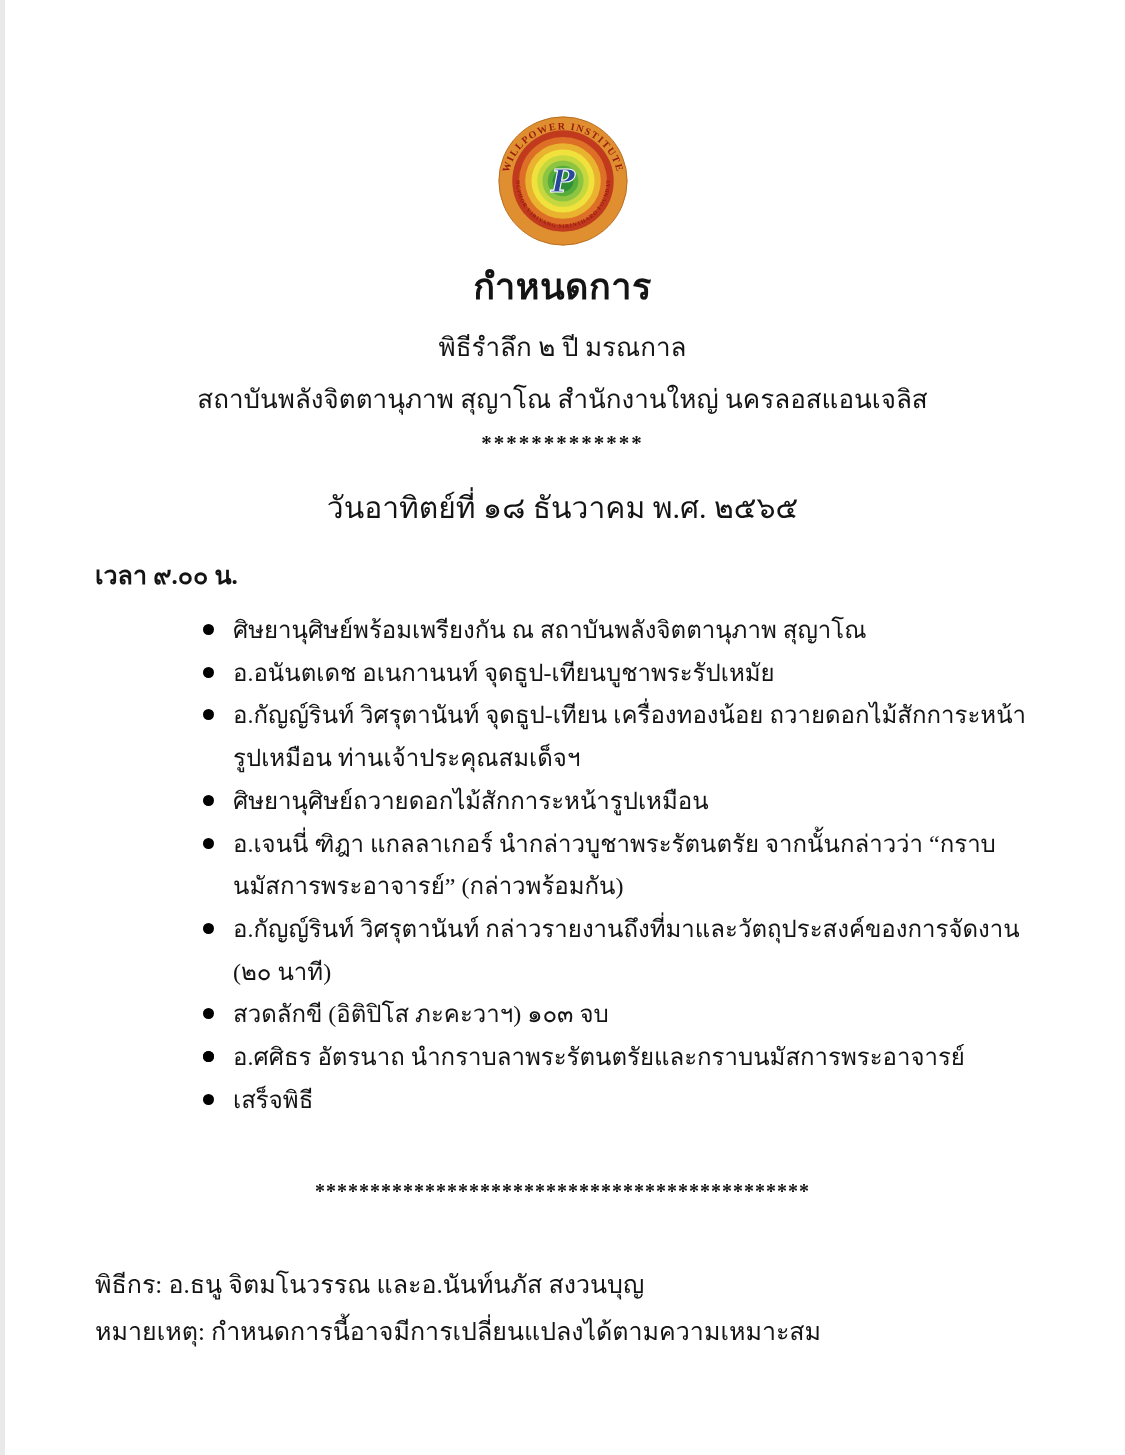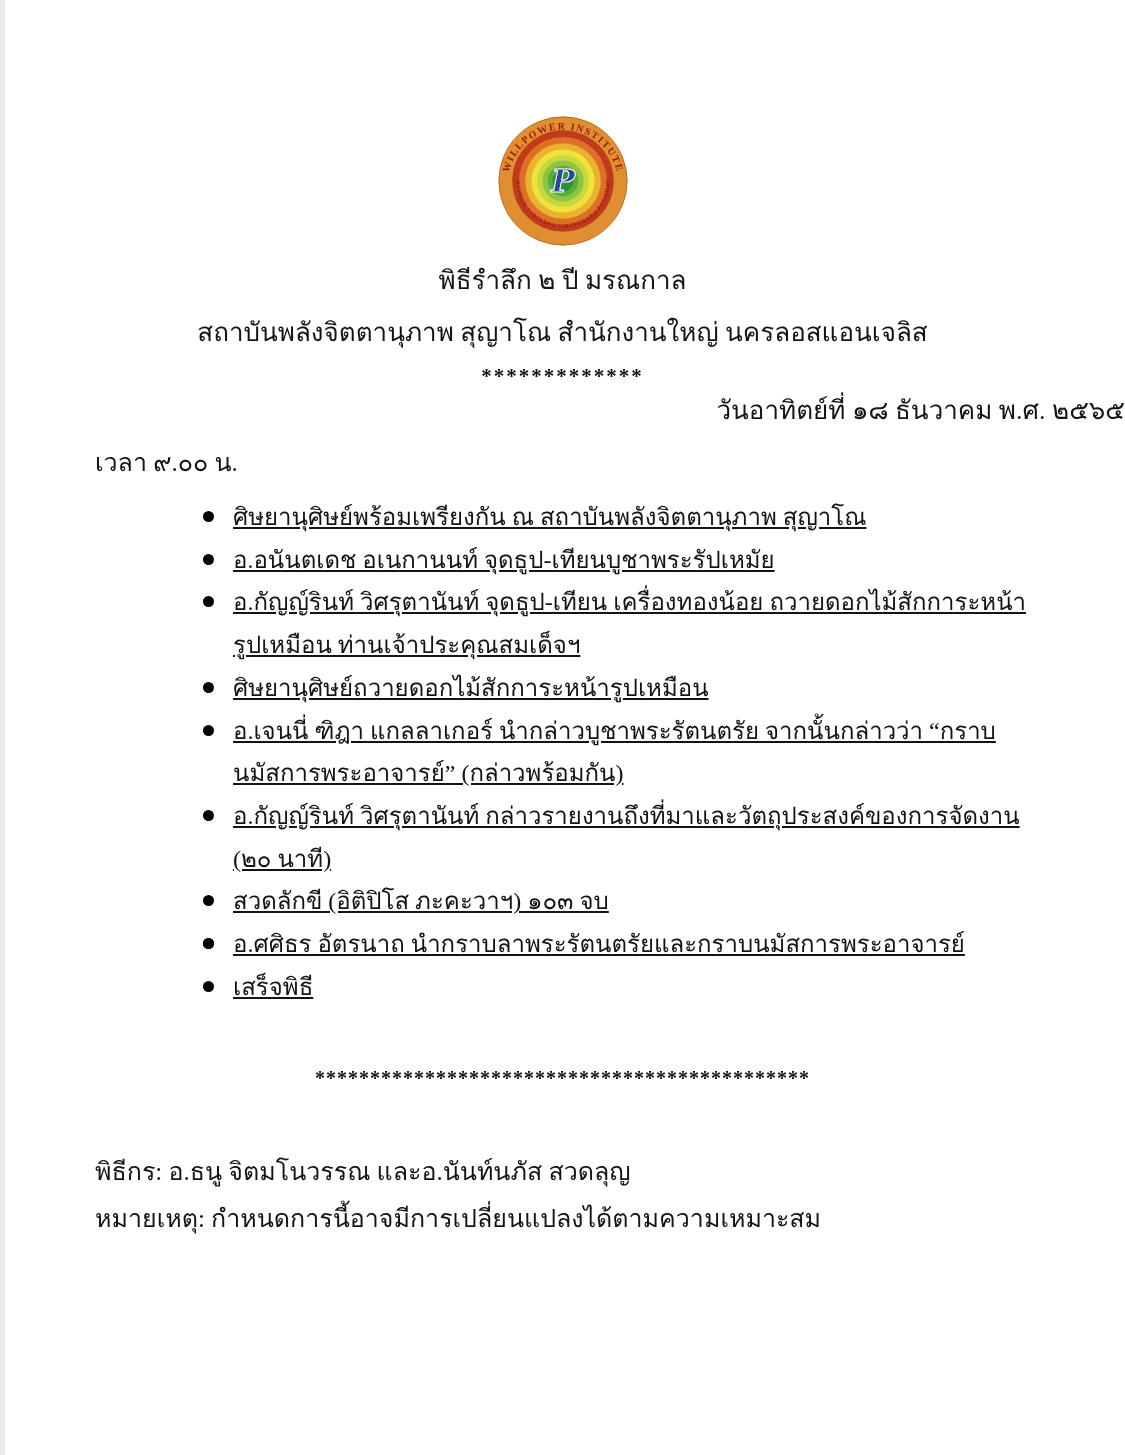--- a/index.html
+++ b/index.html
@@ -14,23 +14,23 @@
   .edge-strip {
     position:absolute; left:0; top:0; width:5px; height:100%;
     background:#e9e9e9;
   }
   .header { text-align:center; }
   .logo-wrap { padding-top:114px; line-height:0; }
   svg.logo { width:134px; height:134px; }
   .title   { font-size:36px; font-weight:bold; margin-top:10px; letter-spacing:0.5px; }
   .sub     { font-size:26px; font-weight:normal; margin-top:11px; }
   .stars-short { font-size:21px; font-weight:bold; margin-top:12px; letter-spacing:2px; }
-  .date-line   { font-size:26px; text-align:right; }
-  .time-line   { font-size:25px; margin:12px 0 0 95px; }
-  ul.schedule { list-style:none; margin:14px 0 0 202px; padding:0; width:838px;text-decoration:underline; }
+  .date-line   { font-size:30px; margin-top:28px; text-align:center; }
+  .time-line   { font-size:25px; margin:24px 0 0 95px;font-weight:bold; }
+  ul.schedule { list-style:none; margin:14px 0 0 202px; padding:0; width:838px; }
   li.item { font-size:24px; line-height:1.78; position:relative; padding-left:31px; }
   li.item .dot {
     position:absolute; left:1px; top:15px;
     width:11px; height:11px; border-radius:50%; background:#000;
   }
   .stars-long {
     text-align:center; font-size:20px; font-weight:bold;
     margin-top:58px; letter-spacing:1px; white-space:nowrap;
   }
   .footer { margin:58px 0 0 95px; font-size:25px; line-height:1.9; }
@@ -61,20 +61,21 @@
         <text font-size="10.5" font-weight="bold" letter-spacing="1.5" font-family="Liberation Serif, serif" text-anchor="middle" fill="#9A1B0E">
           <textPath href="#arcTop" startOffset="50%">WILLPOWER INSTITUTE</textPath>
         </text>
         <text font-size="6" font-weight="bold" letter-spacing="0.8" font-family="Liberation Serif, serif" text-anchor="middle" fill="#9A1B0E">
           <textPath href="#arcBottom" startOffset="50%">LUANGPHOR VIRIYANG SIRINTHARO FOUNDATION</textPath>
         </text>
         <text x="70" y="81" font-size="33" font-style="italic" font-weight="bold" font-family="DejaVu Serif, serif" text-anchor="middle" stroke="#ffffff" stroke-width="1.1" fill="#27489B">P</text>
       </svg>
     </div>
 
+    <div class="title">กำหนดการ</div>
     <div class="sub">พิธีรำลึก ๒ ปี มรณกาล</div>
     <div class="sub">สถาบันพลังจิตตานุภาพ สุญาโณ สำนักงานใหญ่ นครลอสแอนเจลิส</div>
     <div class="stars-short">*************</div>
     <div class="date-line">วันอาทิตย์ที่ ๑๘ ธันวาคม พ.ศ. ๒๕๖๕</div>
   </div>
 
   <div class="time-line">เวลา ๙.๐๐ น.</div>
 
   <ul class="schedule">
     <li class="item">
@@ -114,16 +115,16 @@
     </li>
     <li class="item">
       <span class="dot"></span>
       <span>เสร็จพิธี</span>
     </li>
   </ul>
 
   <div class="stars-long">*********************************************</div>
 
   <div class="footer">
-    <div>พิธีกร: อ.ธนู จิตมโนวรรณ และอ.นันท์นภัส สวดลุญ</div>
+    <div>พิธีกร: อ.ธนู จิตมโนวรรณ และอ.นันท์นภัส สงวนบุญ</div>
     <div>หมายเหตุ: กำหนดการนี้อาจมีการเปลี่ยนแปลงได้ตามความเหมาะสม</div>
   </div>
 </div>
 
 </body></html>

